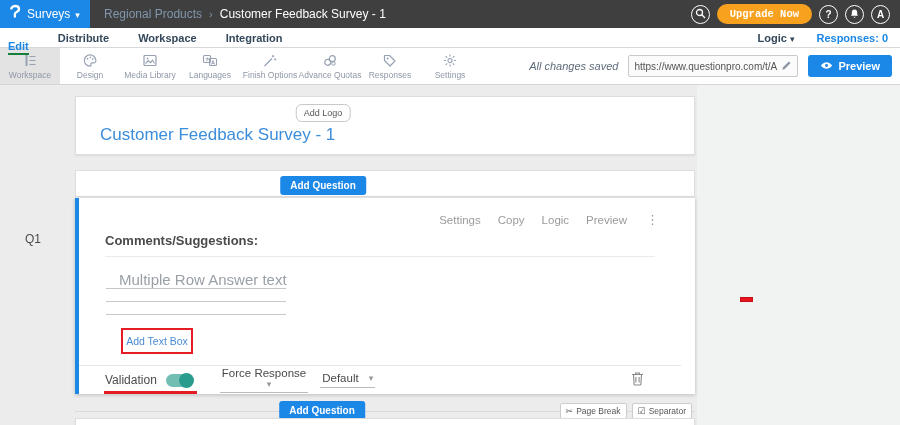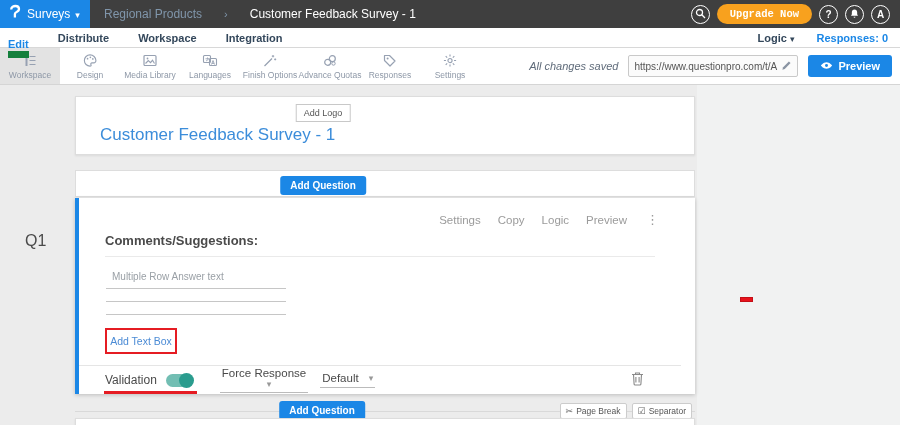--- a/index.html
+++ b/index.html
@@ -4,73 +4,73 @@
 <style>
   * { margin:0; padding:0; box-sizing:border-box; }
   html,body { width:900px; height:425px; }
   body { font-family:"Liberation Sans","DejaVu Sans",sans-serif; background:#F1F2F2; position:relative; overflow:hidden; }
 
   
   .topbar { position:absolute; top:0; left:0; width:900px; height:28px; background:#3F3F3F; display:flex; align-items:center; z-index:5; }
   .logo-area { width:90px; height:28px; background:#1B87E6; display:flex; align-items:center; gap:5px; padding:0 8px; cursor:pointer; }
   .logo-area .menu-label { color:#fff; font-size:12px; }
   .logo-area .caret { color:#fff; font-size:9px; margin-top:1px; }
-  .breadcrumb { margin-left:14px; font-size:12px; display:flex; gap:22px; align-items:center; white-space:nowrap; }
+  .breadcrumb { margin-left:14px; font-size:12px; display:flex; gap:7px; align-items:center; white-space:nowrap; }
   .crumb-parent { color:#8096AB; }
   .crumb-sep { color:#8096AB; font-size:11px; }
   .crumb-current { color:#FFFFFF; }
   .topbar-right { margin-left:auto; display:flex; align-items:center; gap:7px; padding-right:10px; }
   .circle-btn { width:19px; height:19px; border:1.5px solid #fff; border-radius:50%; color:#fff; display:flex; align-items:center; justify-content:center; font-size:10px; font-weight:bold; cursor:pointer; flex:0 0 auto; }
   .upgrade-btn { background:#F8A11E; color:#fff; font-size:10.5px; font-weight:bold; padding:4px 13px; border-radius:11px; cursor:pointer; white-space:nowrap;font-family:Liberation Mono, monospace; }
 
   
   .navbar { position:absolute; top:28px; left:0; width:900px; height:20px; background:#fff; border-bottom:1px solid #D8D8D8; display:flex; align-items:center; font-size:11px; font-weight:bold; z-index:4; }
   .nav-tabs { display:flex; gap:29px; padding-left:8px; height:100%; align-items:center; }
   .nav-tab { color:#33475B; cursor:pointer; height:100%; display:flex; align-items:center; }
-  .nav-tab.active span { color:#1B87E6; border-bottom:7px solid #15803d; padding-bottom:1px;margin-top:20px; }
+  .nav-tab.active span { color:#1B87E6; border-bottom:2px solid #15803d; padding-bottom:1px;margin-top:20px; }
   .nav-right { margin-left:auto; display:flex; align-items:center; gap:22px; padding-right:12px; }
   .tools-link { color:#33475B; cursor:pointer; }
   .tools-link .caret { font-size:9px; margin-left:3px; }
   .responses-link { color:#1B87E6; cursor:pointer; }
 
   
   .toolbar { position:absolute; top:48px; left:0; width:900px; height:37px; background:#fff; border-bottom:1px solid #D5D5D5; display:flex; align-items:stretch; z-index:3; }
   .tool { width:60px; display:flex; flex-direction:column; align-items:center; justify-content:center; gap:2px; cursor:pointer; padding-top:1px; }
   .tool.active { background:#E3E3E3; }
   .tool-label { font-size:8.5px; color:#8E98A7; white-space:nowrap; }
   .tool svg { display:block; }
   .toolbar-right { margin-left:auto; display:flex; align-items:center; gap:10px; padding-right:8px; }
   .saved-status { font-style:italic; font-size:11px; color:#5F6B7A; white-space:nowrap; }
   .url-box { width:170px; height:22px; border:1px solid #C9C9C9; background:#FBFBFB; border-radius:2px; display:flex; align-items:center; padding:0 5px; gap:3px; }
   .url-input { flex:1; border:none; background:transparent; font-family:inherit; font-size:10px; color:#555; outline:none; min-width:0; }
   .preview-btn { height:22px; background:#1B87E6; color:#fff; font-size:11px; font-weight:bold; border-radius:3px; display:flex; align-items:center; gap:5px; padding:0 12px; cursor:pointer; white-space:nowrap; }
 
   
   .content { position:absolute; top:85px; left:0; width:900px; height:340px; background:#F1F2F2; }
   .canvas-col { position:absolute; left:0; top:0; height:340px; width:697px; background:#ECECEC; }
-  .q-number { position:absolute; left:25px; top:147px; font-size:16px; color:#4A4A4A; }
+  .q-number { position:absolute; left:25px; top:147px; font-size:12px; color:#4A4A4A; }
 
   .card { position:absolute; left:75px; width:620px; background:#fff; border:1px solid #DDDDDD; }
   .title-card { top:11px; height:59px; box-shadow:0 1px 2px rgba(0,0,0,.08); }
-  .add-logo-btn { position:absolute; left:247px; top:7px; transform:translateX(-50%); background:#fff; border:1px solid #C8C8C8; border-radius:0; font-size:9px; color:#555; padding:3px 7px; cursor:pointer; white-space:nowrap; }
+  .add-logo-btn { position:absolute; left:247px; top:7px; transform:translateX(-50%); background:#fff; border:1px solid #C8C8C8; border-radius:6px; font-size:9px; color:#555; padding:3px 7px; cursor:pointer; white-space:nowrap; }
   .survey-title { position:absolute; left:24px; bottom:9px; font-size:17px; color:#3C8DDA; white-space:nowrap; }
 
   .addq-strip { top:85px; height:27px; }
   .addq-btn { position:absolute; left:247px; top:5px; transform:translateX(-50%); background:#1B87E6; color:#fff; font-size:10px; font-weight:bold; border-radius:3px; padding:4px 10px; cursor:pointer; white-space:nowrap; }
 
   .question-card { top:113px; height:196px; border:none; border-left:4px solid #1B87E6; box-shadow:0 1px 4px rgba(0,0,0,.2); }
   .q-actions { position:absolute; top:14px; right:36px; display:flex; gap:17px; align-items:center; font-size:11.5px; color:#9B9B9B; }
   .q-action { cursor:pointer; }
   .q-ellipsis { font-size:13px; color:#9B9B9B; cursor:pointer; margin-left:2px; }
   .q-text { position:absolute; left:26px; top:35px; font-size:13px; font-weight:bold; color:#4A4A4A; cursor:text; }
   .q-text-rule { position:absolute; left:26px; right:40px; top:58px; border-top:1px solid #EAEAEA; }
-  .answer-placeholder { position:absolute; left:33px; top:73px; font-size:10px; color:#9AA0A6; }
+  .answer-placeholder { position:absolute; left:40px; top:73px; font-size:15px; color:#9AA0A6; }
   .answer-line { position:absolute; left:27px; width:180px; border-top:1px solid #C6C6C6; }
   .line-1 { top:90px; } .line-2 { top:103px; } .line-3 { top:116px; }
-  .red-annotation-box { position:absolute; left:26px; top:130px; width:72px; height:26px; border:2px solid #E51C23; background:#fff; display:flex; align-items:center; justify-content:center; }
+  .red-annotation-box { position:absolute; left:42px; top:130px; width:72px; height:26px; border:2px solid #E51C23; background:#fff; display:flex; align-items:center; justify-content:center; }
   .add-text-box-link { font-size:10.5px; color:#4B8BD5; cursor:pointer; white-space:nowrap; }
 
   .q-footer { position:absolute; left:0; right:14px; bottom:0; height:29px; border-top:1px solid #E5E5E5; display:flex; align-items:center; }
   .validation-label { margin-left:26px; font-size:12px; color:#4A4A4A; }
   .toggle { position:relative; width:26px; height:13px; background:#72BEB3; border-radius:7px; margin-left:9px; cursor:pointer; flex:0 0 auto; }
   .toggle-knob { position:absolute; right:-2px; top:-1px; width:15px; height:15px; background:#2A9C8E; border-radius:50%; }
   .red-underline { position:absolute; left:25px; top:25px; width:93px; height:3px; background:#E51C23; }
   .dropdown { display:flex; align-items:center; border-bottom:1px solid #BBBBBB; padding:0 2px 3px 2px; font-size:11.5px; color:#4A4A4A; cursor:pointer; white-space:nowrap; }
   .dropdown .caret { color:#999; font-size:9px; margin-left:10px; }
   .dd-force { margin-left:28px;flex-direction:column; }

